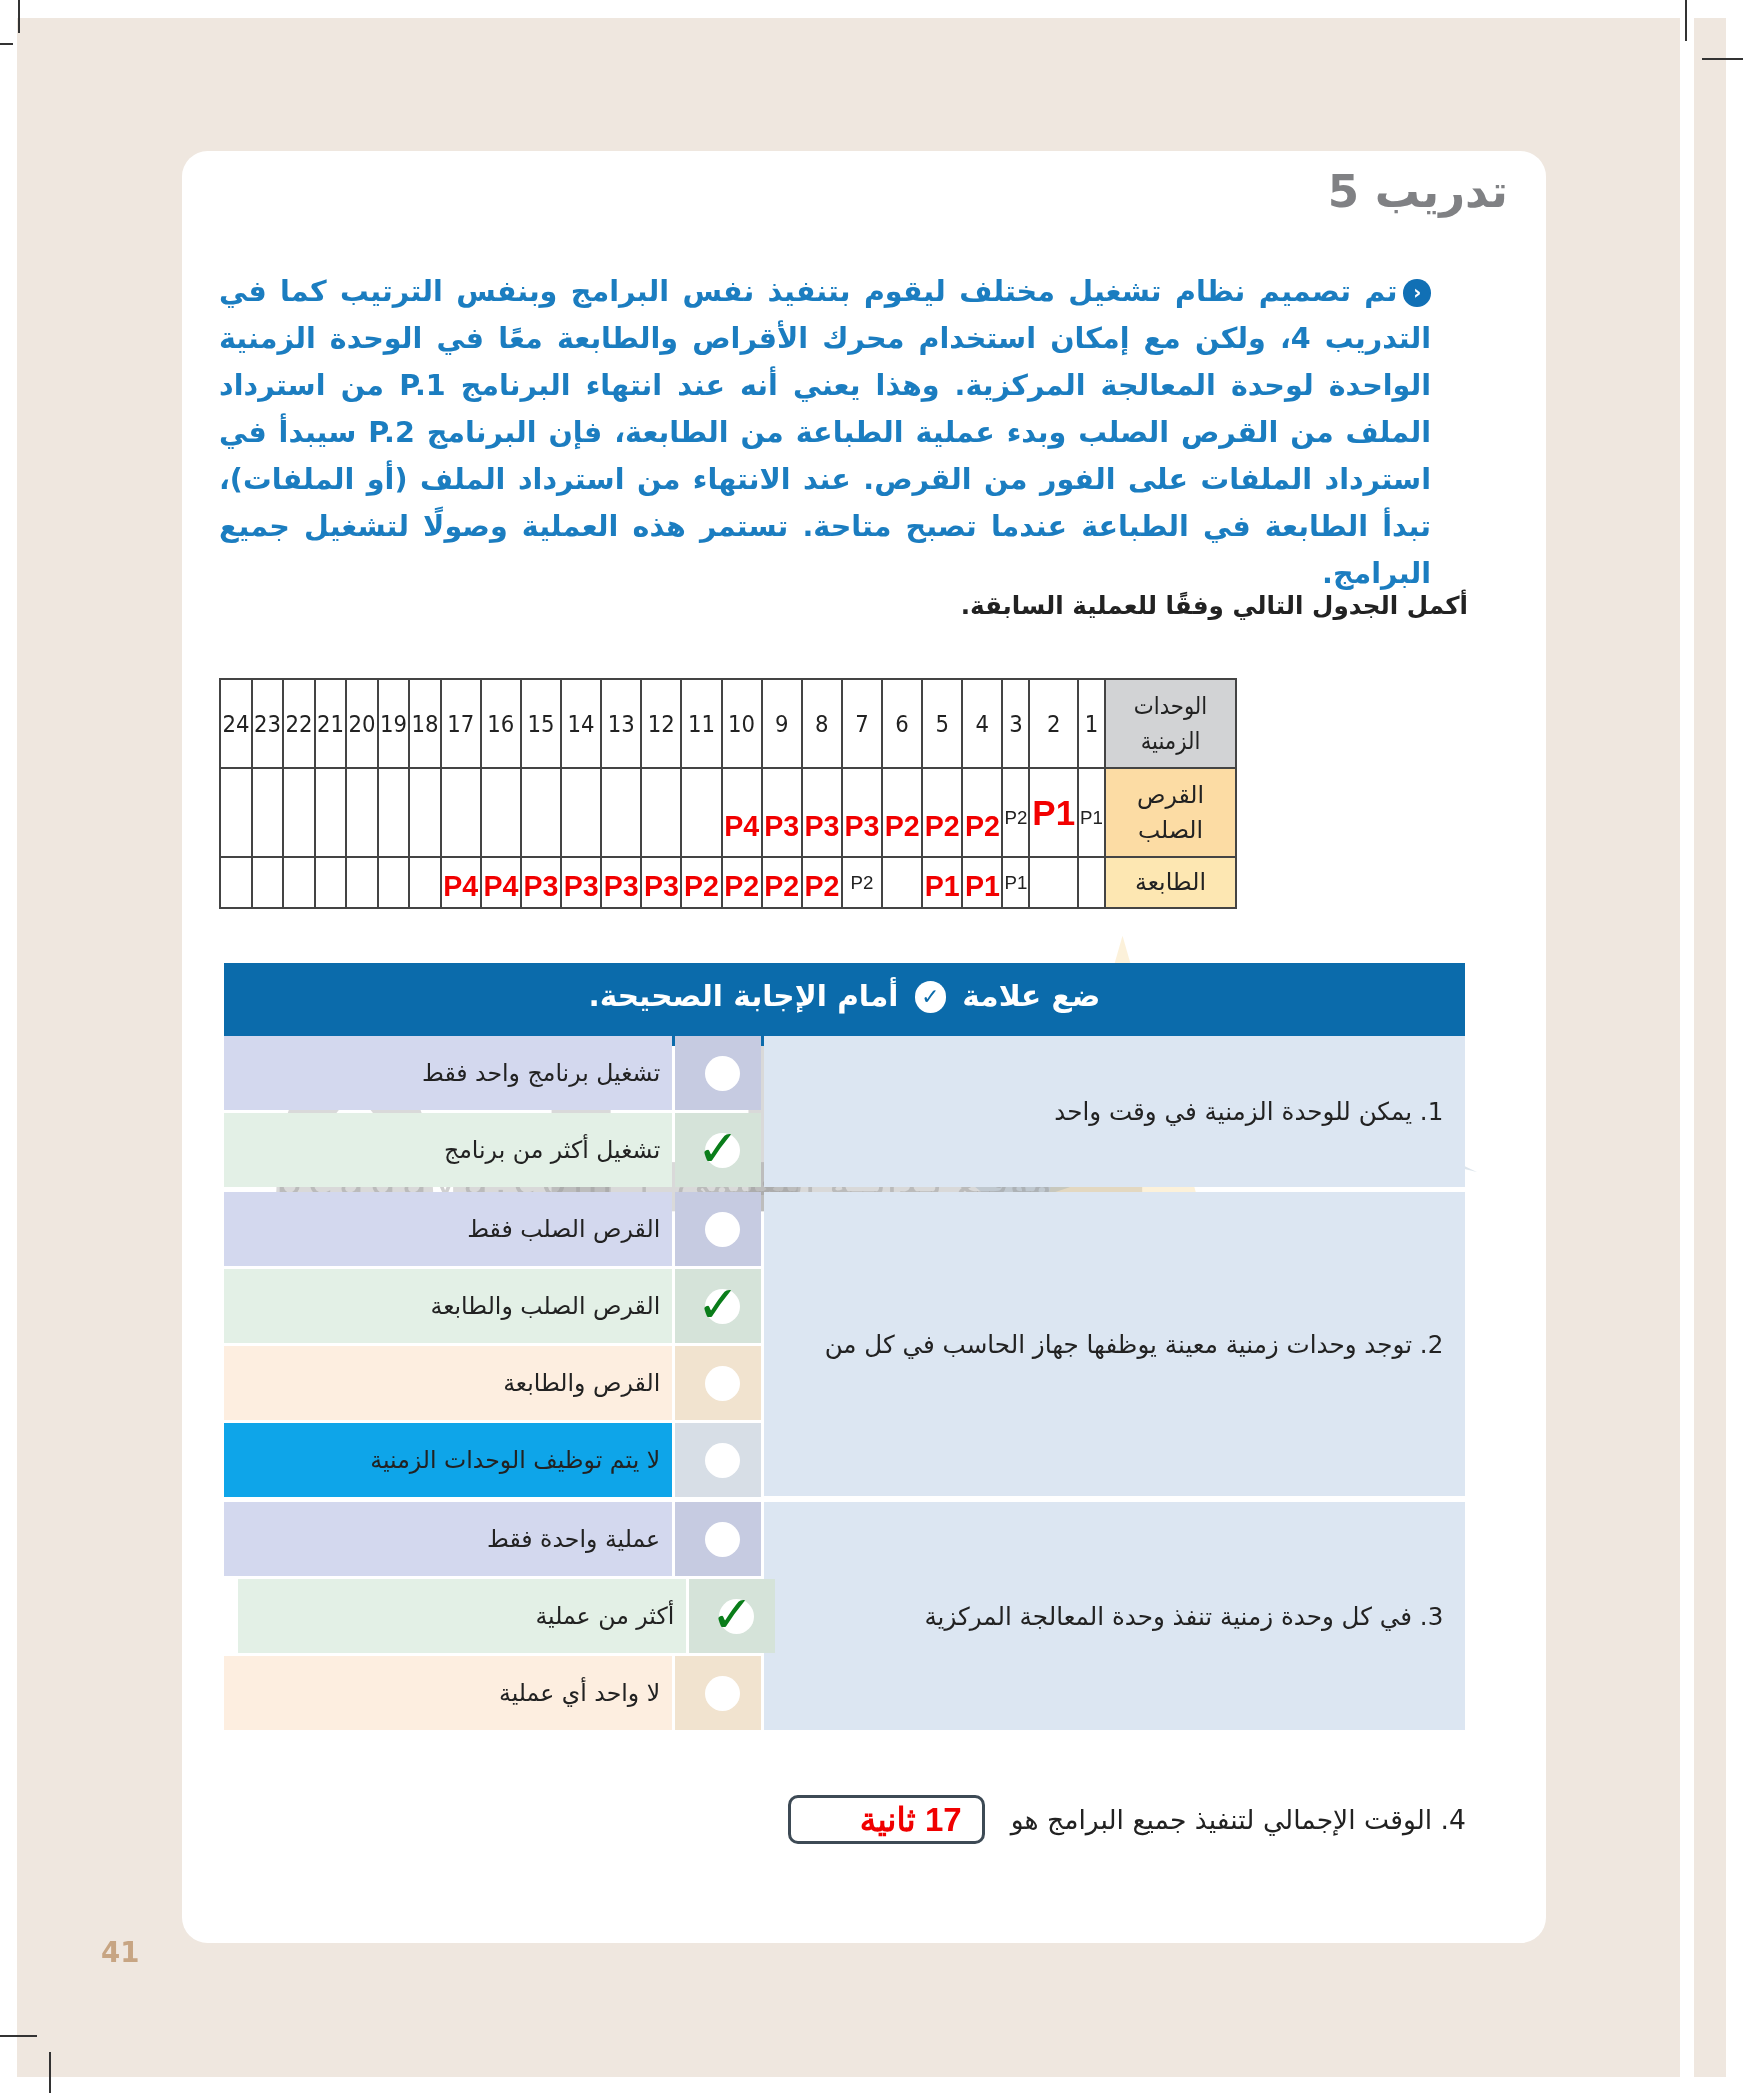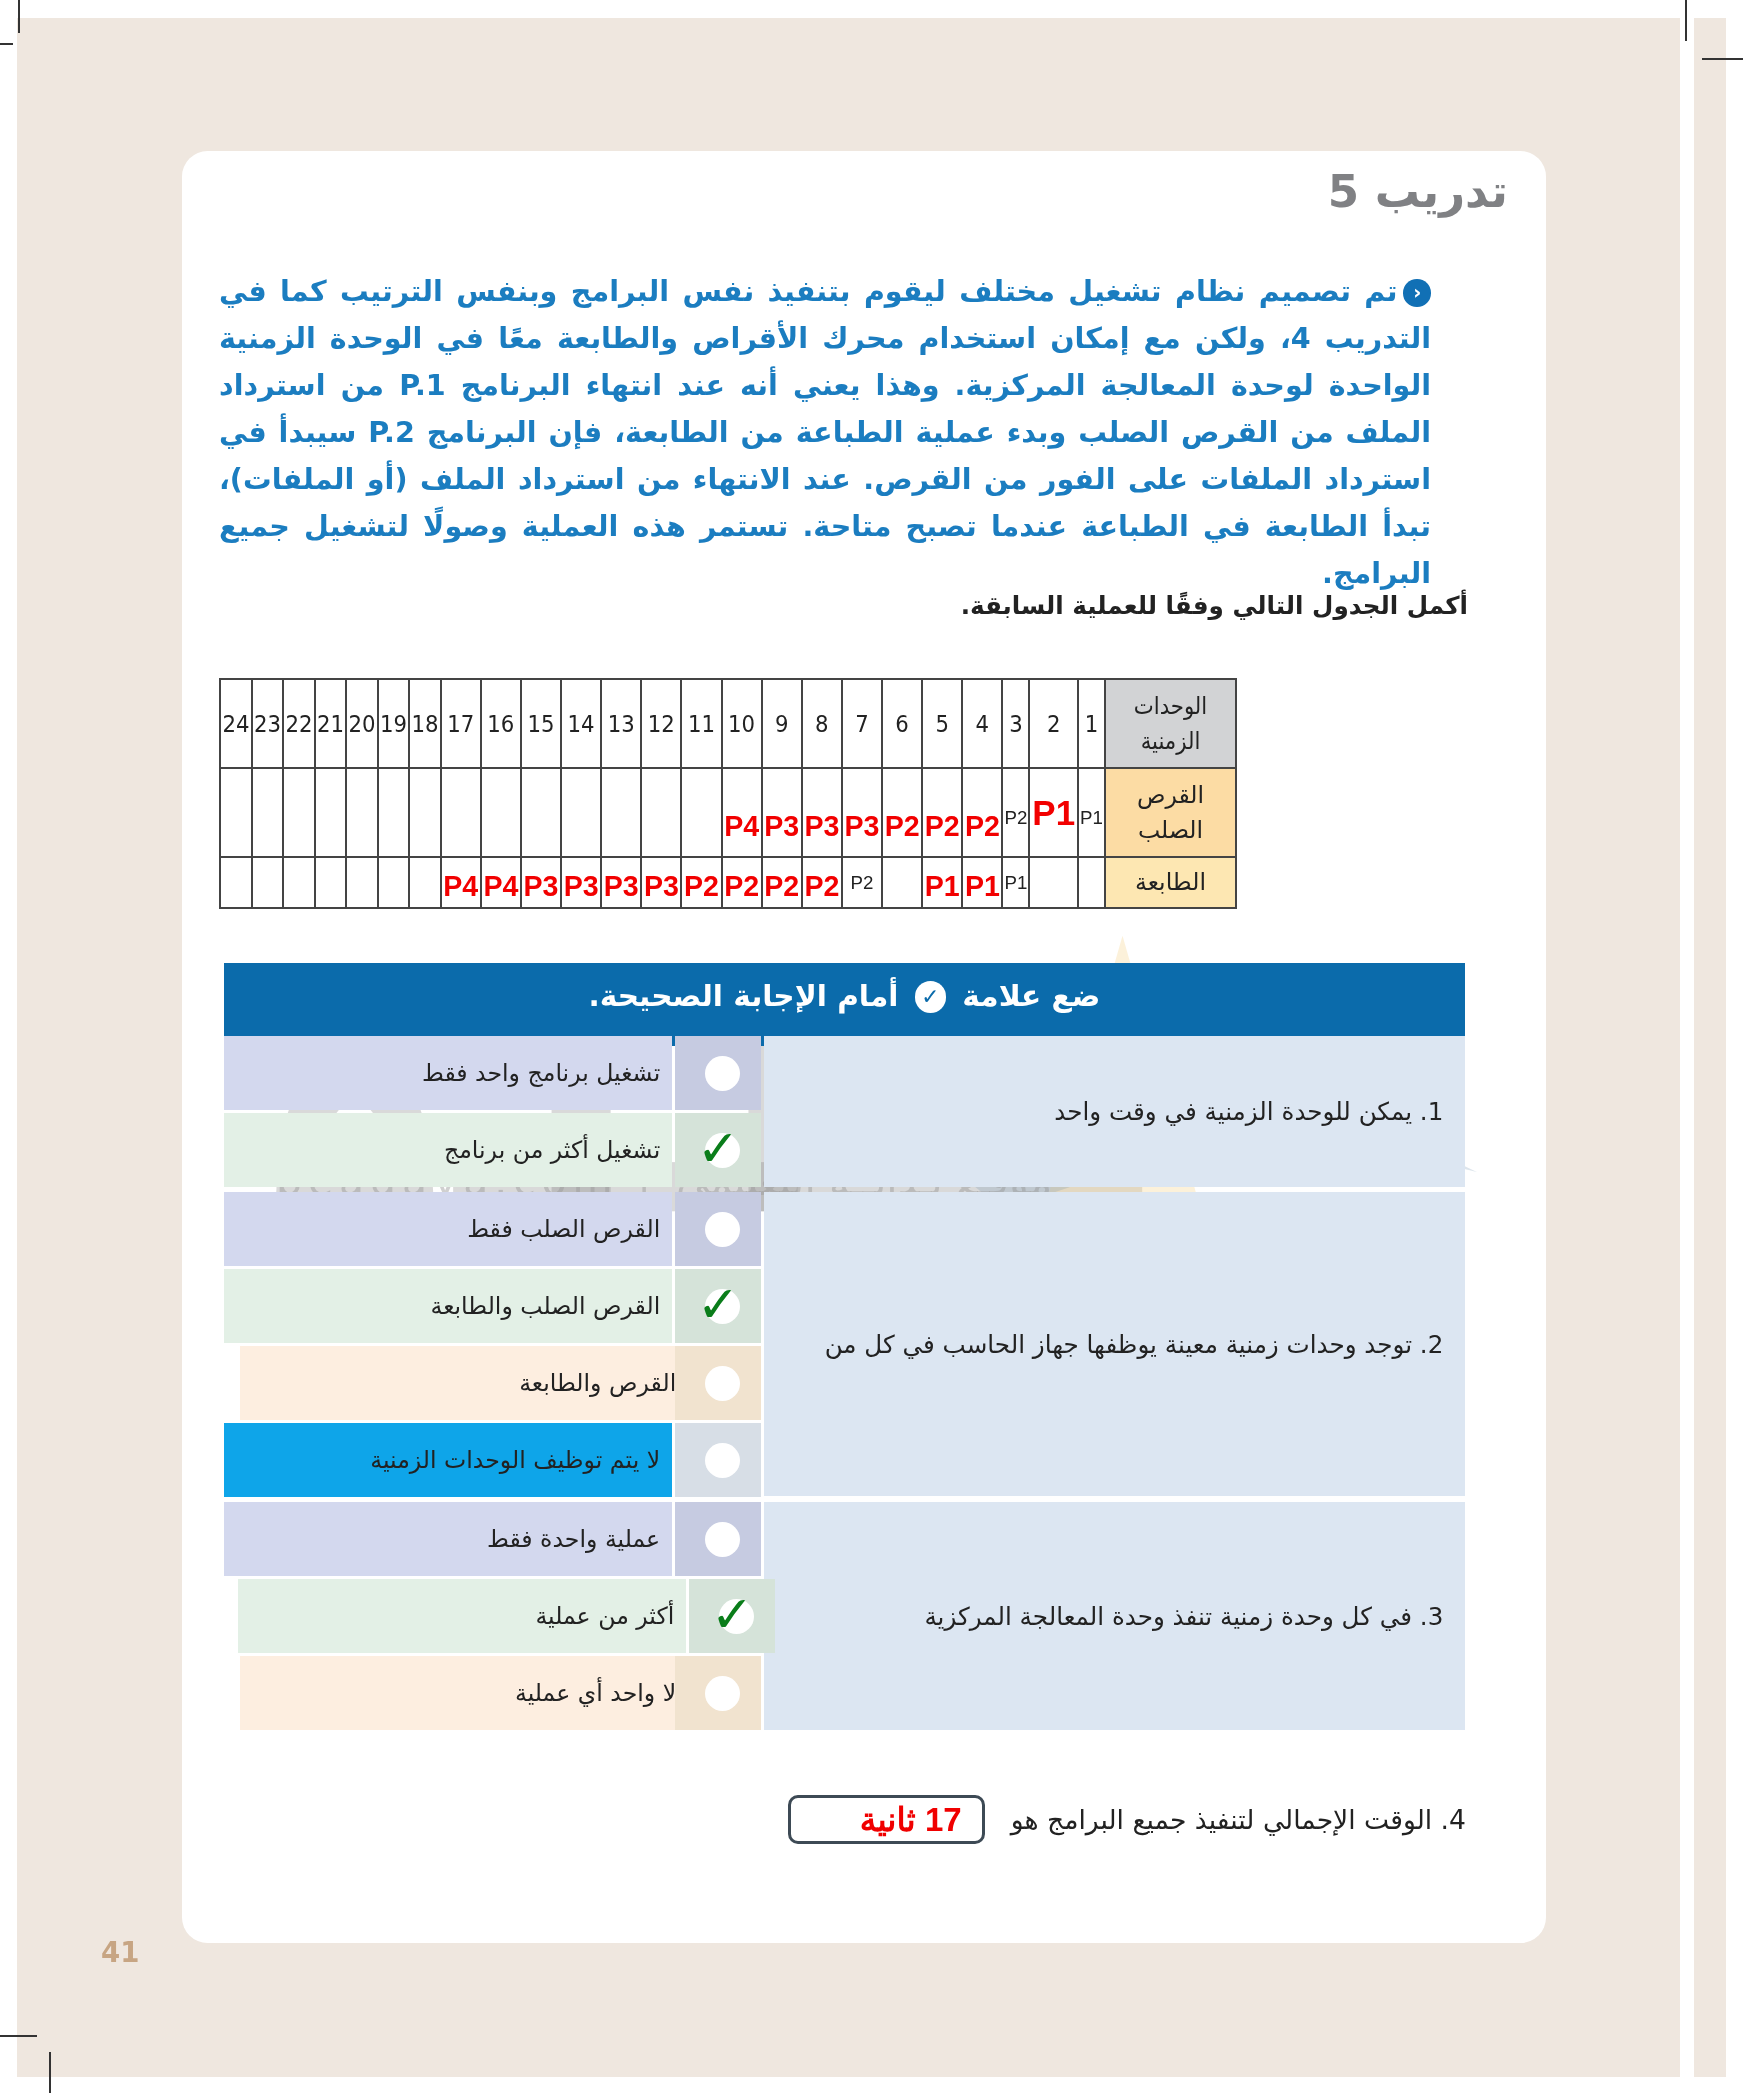--- a/index.html
+++ b/index.html
@@ -38,21 +38,21 @@
 
   .q-block { position: absolute; left: 224px; width: 1241px; }
   .q-text { position: absolute; left: 540px; top: 0; width: 701px; height: 100%; background: #dce6f2; direction: rtl; font-size: 24.6px; color: #222; display: flex; align-items: center; padding-right: 21.7px; }
   .opt { position: absolute; left: 0; width: 537px; height: 74px; }
   .opt .opt-label { position: absolute; left: 0; top: 0; width: 448px; height: 100%; direction: rtl; font-size: 23.6px; color: #222; display: flex; align-items: center; padding-right: 11.8px; }
   .opt .radio-cell { position: absolute; left: 451px; top: 0; width: 86px; height: 100%; }
   .opt .radio { position: absolute; left: 29.6px; top: 19.7px; width: 35px; height: 35px; border-radius: 50%; background: #fff; }
   .opt .tick { position: absolute; left: 21.7px; top: 5.9px; font-size: 51px; color: #0a7d1a; font-weight: bold; line-height: 59px; }
   .c-blue .opt-label { background: #d3d8ee; } .c-blue .radio-cell { background: #c6cbe1; }
   .c-green .opt-label { background: #e3f0e6; padding-left: 46px; } .c-green .radio-cell { background: #d5e3d9; }
-  .c-peach .opt-label { background: #fdeee0; margin-left: 16px; } .c-peach .radio-cell { background: #f1e3cf; }
+  .c-peach .opt-label { background: #fdeee0; } .c-peach .radio-cell { background: #f1e3cf; }
   .c-gray .opt-label { background: #0ea5e9; } .c-gray .radio-cell { background: #d7dee6; }
 
   .q4 { position: absolute; right: 278px; top: 1795px; direction: rtl; font-size: 26.6px; color: #222; display: flex; align-items: center; }
   .q4 .answer-box { width: 197px; height: 49px; border: 3px solid #3d4a55; border-radius: 9.9px; margin-right: 25.6px; display: flex; align-items: center; justify-content: center; font-size: 33px; font-weight: bold; color: #f00000; font-family: "Liberation Sans", sans-serif; padding-left: 48px; }
 
   .page-num { position: absolute; left: 101px; top: 1936px; font-size: 27.6px; font-weight: bold; color: #c7a583; font-family: "DejaVu Sans", sans-serif; }
 </style>
 </head>
 <body>
 

